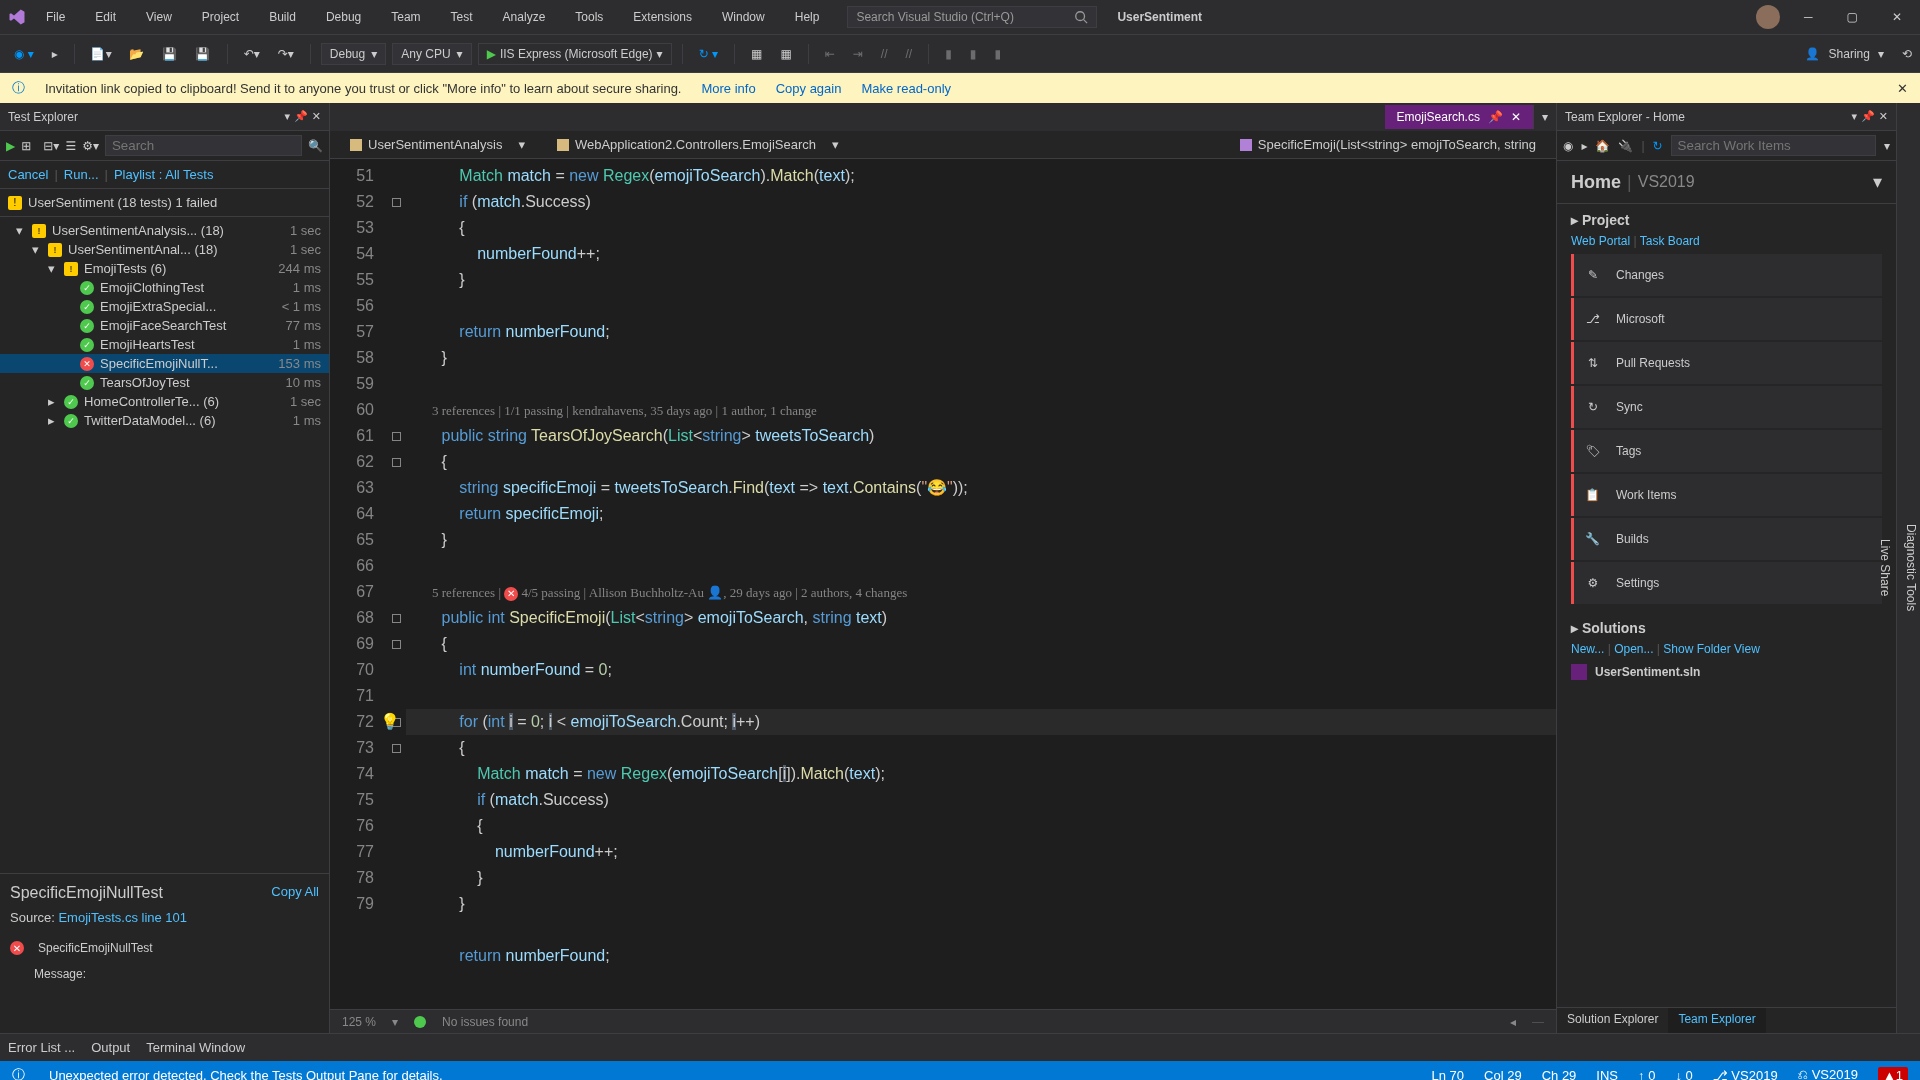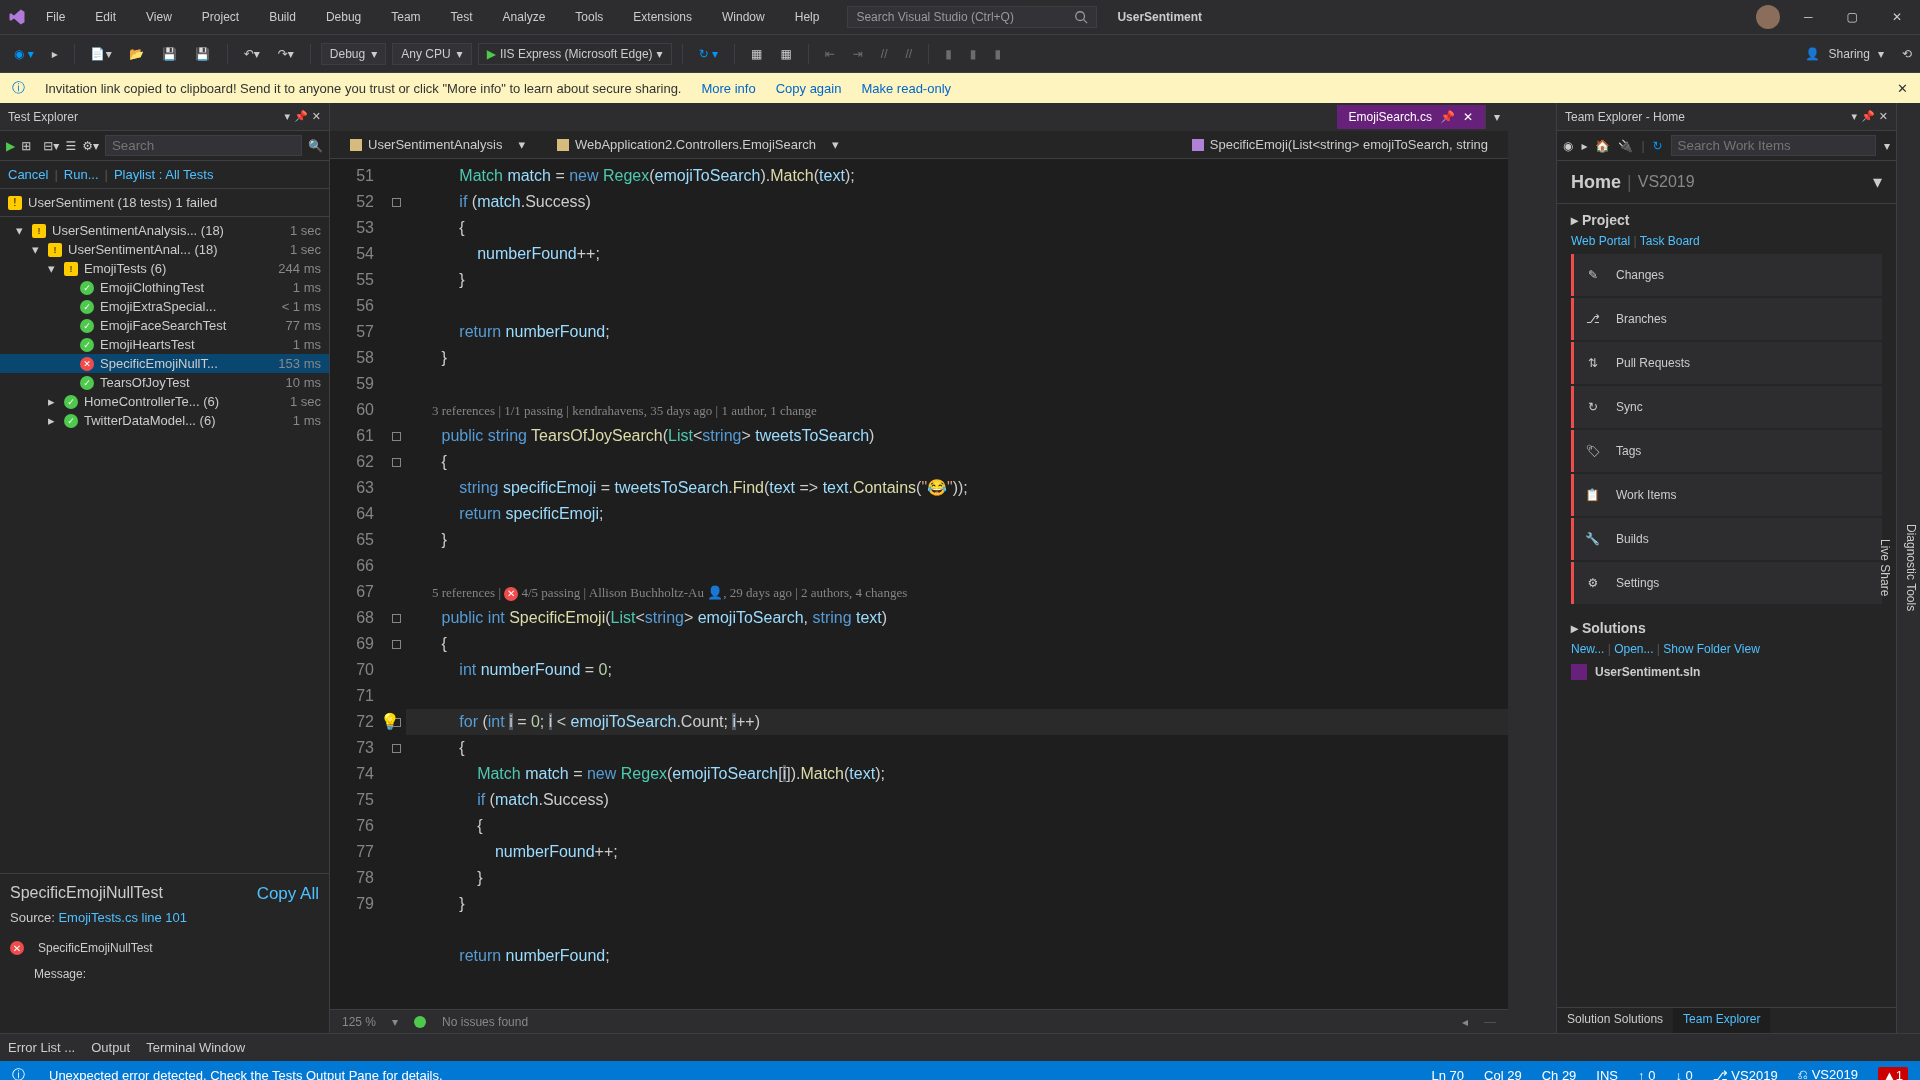--- a/index.html
+++ b/index.html
@@ -46,21 +46,21 @@
 .test-icon { width: 14px; height: 14px; border-radius: 50%; margin-right: 6px; flex-shrink: 0; }
 .test-icon.pass { background: #4ec94e; }
 .test-icon.fail { background: #f14c4c; }
 .test-icon.warn { background: #ffcc00; }
 .expand { width: 12px; color: #ccc; margin-right: 4px; }
 .test-name { flex: 1; white-space: nowrap; overflow: hidden; text-overflow: ellipsis; }
 .test-time { color: #888; margin-left: 8px; white-space: nowrap; }
 
 .test-detail { border-top: 1px solid #3e3e42; padding: 10px; height: 160px; }
 .test-detail h3 { font-size: 16px; color: #ccc; font-weight: normal; }
-.test-detail .copyall { float: right; color: #4fc1ff; cursor: pointer; font-size: 17px; }
+.test-detail .copyall { float: right; color: #4fc1ff; cursor: pointer; font-size: 13px; }
 .test-detail .source { margin-top: 8px; font-size: 13px; }
 .test-detail .failrow { margin-top: 16px; display: flex; align-items: center; gap: 8px; }
 
 .editor-area { flex: 1; display: flex; flex-direction: column; background: #1e1e1e; }
 .tab-bar { height: 28px; background: #2d2d30; display: flex; align-items: center; }
 .tab { padding: 5px 12px; background: #1e1e1e; border-right: 1px solid #3e3e42; display: flex; align-items: center; gap: 8px; margin-left: auto; }
 .tab.active { background: #68217a; color: #fff; }
 .tab .close { cursor: pointer; }
 .breadcrumb { height: 28px; display: flex; align-items: center; padding: 0 12px; gap: 8px; background: #252526; border-bottom: 1px solid #3e3e42; font-size: 13px; }
 .breadcrumb .crumb { display: flex; align-items: center; gap: 6px; padding: 2px 8px; }
@@ -80,21 +80,21 @@
 .num { color: #b5cea8; }
 .param { color: #9cdcfe; }
 .codelens { color: #858585; font-size: 13px; font-family: "Segoe UI"; }
 .codelens .fail-icon { background: #f14c4c; color: #fff; border-radius: 50%; width: 14px; height: 14px; display: inline-flex; align-items: center; justify-content: center; font-size: 10px; }
 .hl { background: #515c6a; }
 .lightbulb { position: absolute; left: -26px; color: #ffcc00; }
 
 .editor-status { height: 24px; background: #2d2d30; border-top: 1px solid #3e3e42; display: flex; align-items: center; padding: 0 12px; gap: 16px; font-size: 12px; color: #888; }
 .editor-status .ok-icon { width: 12px; height: 12px; border-radius: 50%; background: #4ec94e; }
 
-.right-panel { width: 340px; background: #252526; border-left: 1px solid #3e3e42; display: flex; flex-direction: column; margin-left: 48px; }
+.right-panel { width: 340px; background: #252526; border-left: 1px solid #3e3e42; display: flex; flex-direction: column; }
 .right-toolbar { height: 30px; display: flex; align-items: center; padding: 0 6px; gap: 8px; border-bottom: 1px solid #3e3e42; }
 .right-toolbar input { background: #333337; border: 1px solid #3e3e42; color: #ccc; padding: 2px 6px; flex: 1; }
 .te-title { padding: 10px 14px; font-size: 18px; border-bottom: 1px solid #3e3e42; display: flex; align-items: center; gap: 6px; }
 .te-title .sub { color: #888; font-size: 16px; }
 .te-section { padding: 8px 14px; }
 .te-section h4 { font-weight: bold; font-size: 14px; margin-bottom: 6px; }
 .te-org { display: flex; align-items: center; gap: 10px; padding: 6px 0; }
 .te-org-icon { width: 36px; height: 36px; background: #0078d4; display: flex; align-items: center; justify-content: center; }
 .te-tiles { display: flex; flex-direction: column; gap: 2px; margin-top: 6px; }
 .te-tile { display: flex; align-items: center; gap: 12px; padding: 10px 8px; border-left: 3px solid #f14c4c; background: #2d2d30; cursor: pointer; }
@@ -472,21 +472,21 @@
         <span style="color:#555"> | </span>
         <span class="link-blue">Task Board</span>
       </div>
       <div class="te-tiles" id="te-tiles">
           <div class="te-tile">
             <span class="ticon">✎</span>
             <span>Changes</span>
           </div>
           <div class="te-tile">
             <span class="ticon">⎇</span>
-            <span>Branches</span>
+            <span>Microsoft</span>
           </div>
           <div class="te-tile">
             <span class="ticon">⇅</span>
             <span>Pull Requests</span>
           </div>
           <div class="te-tile">
             <span class="ticon">↻</span>
             <span>Sync</span>
           </div>
           <div class="te-tile">
@@ -517,21 +517,21 @@
         <span class="link-blue">Show Folder View</span>
       </div>
       <div style="margin-top:8px;display:flex;align-items:center;gap:8px">
         <svg class="te-sln-icon" viewBox="0 0 16 16">
             <rect width="16" height="16" fill="#68217a"></rect>
           </svg>
         <span style="font-weight:bold">UserSentiment.sln</span>
       </div>
     </div>
     <div class="right-tabs">
-      <div class="rtab">Solution Solutions</div>
+      <div class="rtab">Solution Explorer</div>
       <div class="rtab active">Team Explorer</div>
     </div>
   </div>
 
   <div class="side-rail">
     <span>Diagnostic Tools</span>
     <span>Live Share</span>
   </div>
 </div>
 

